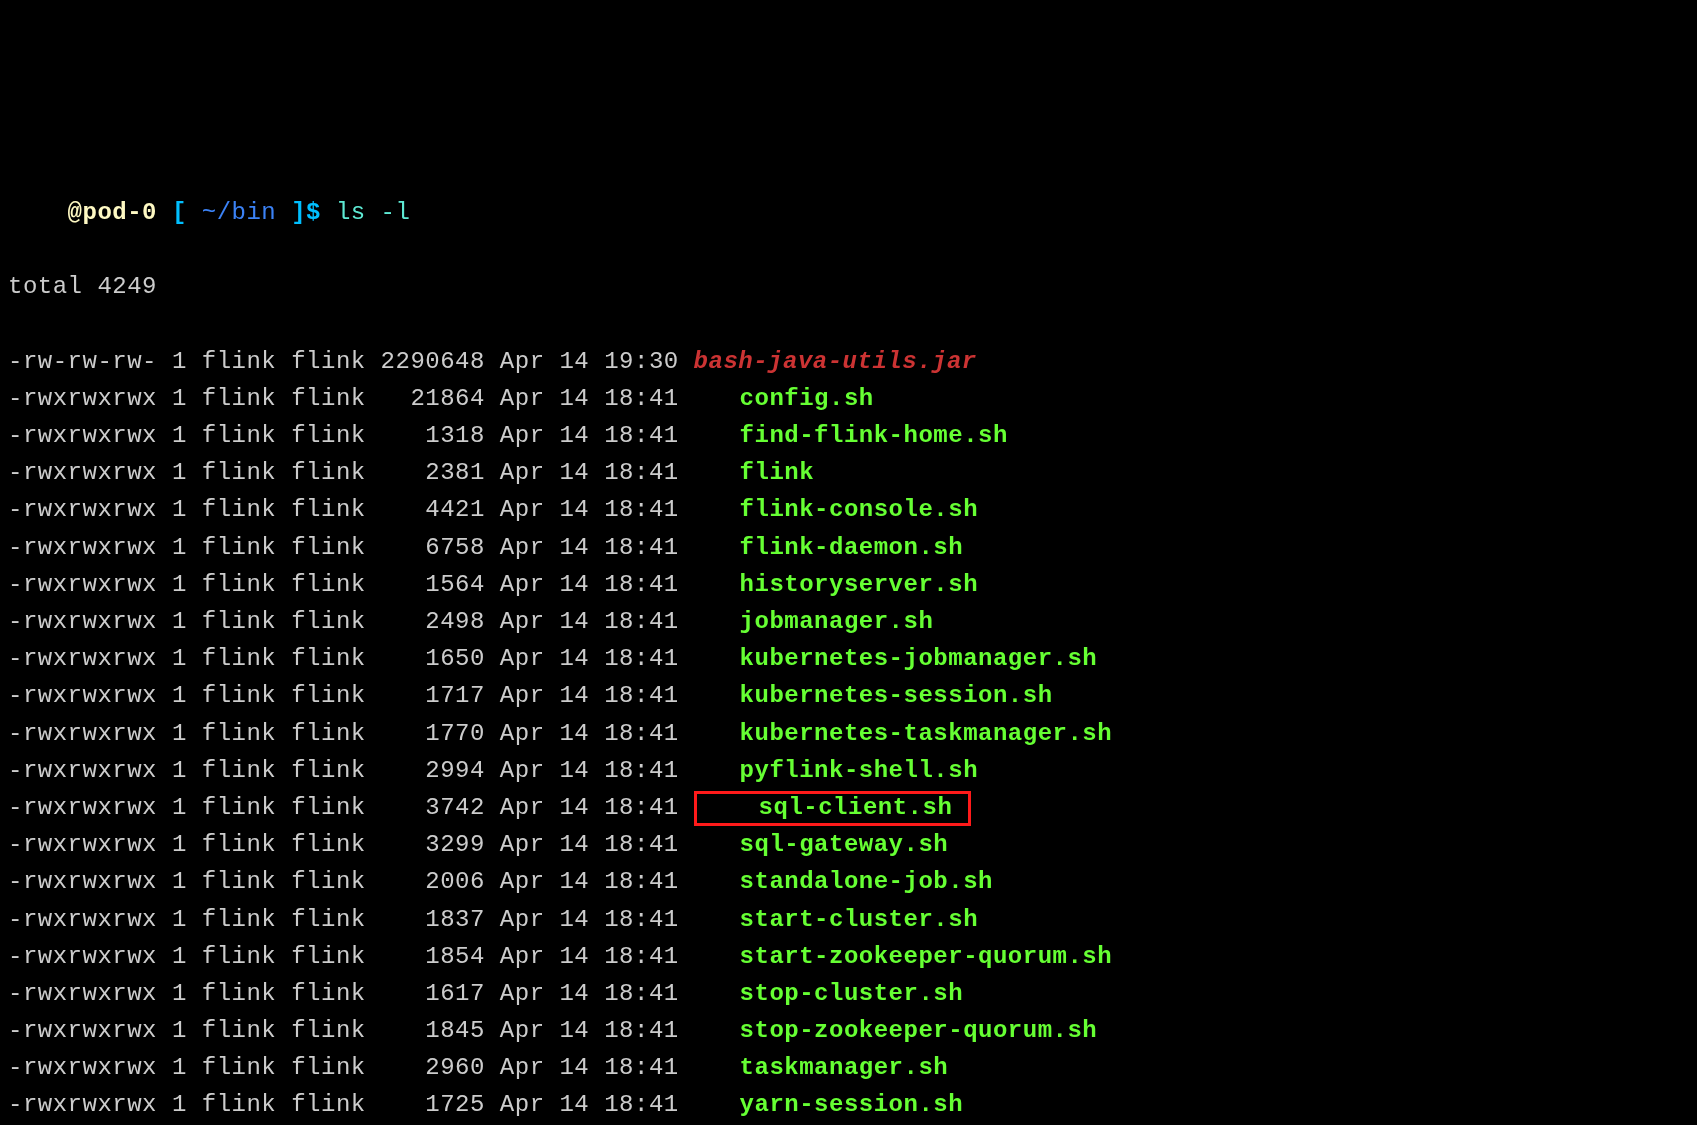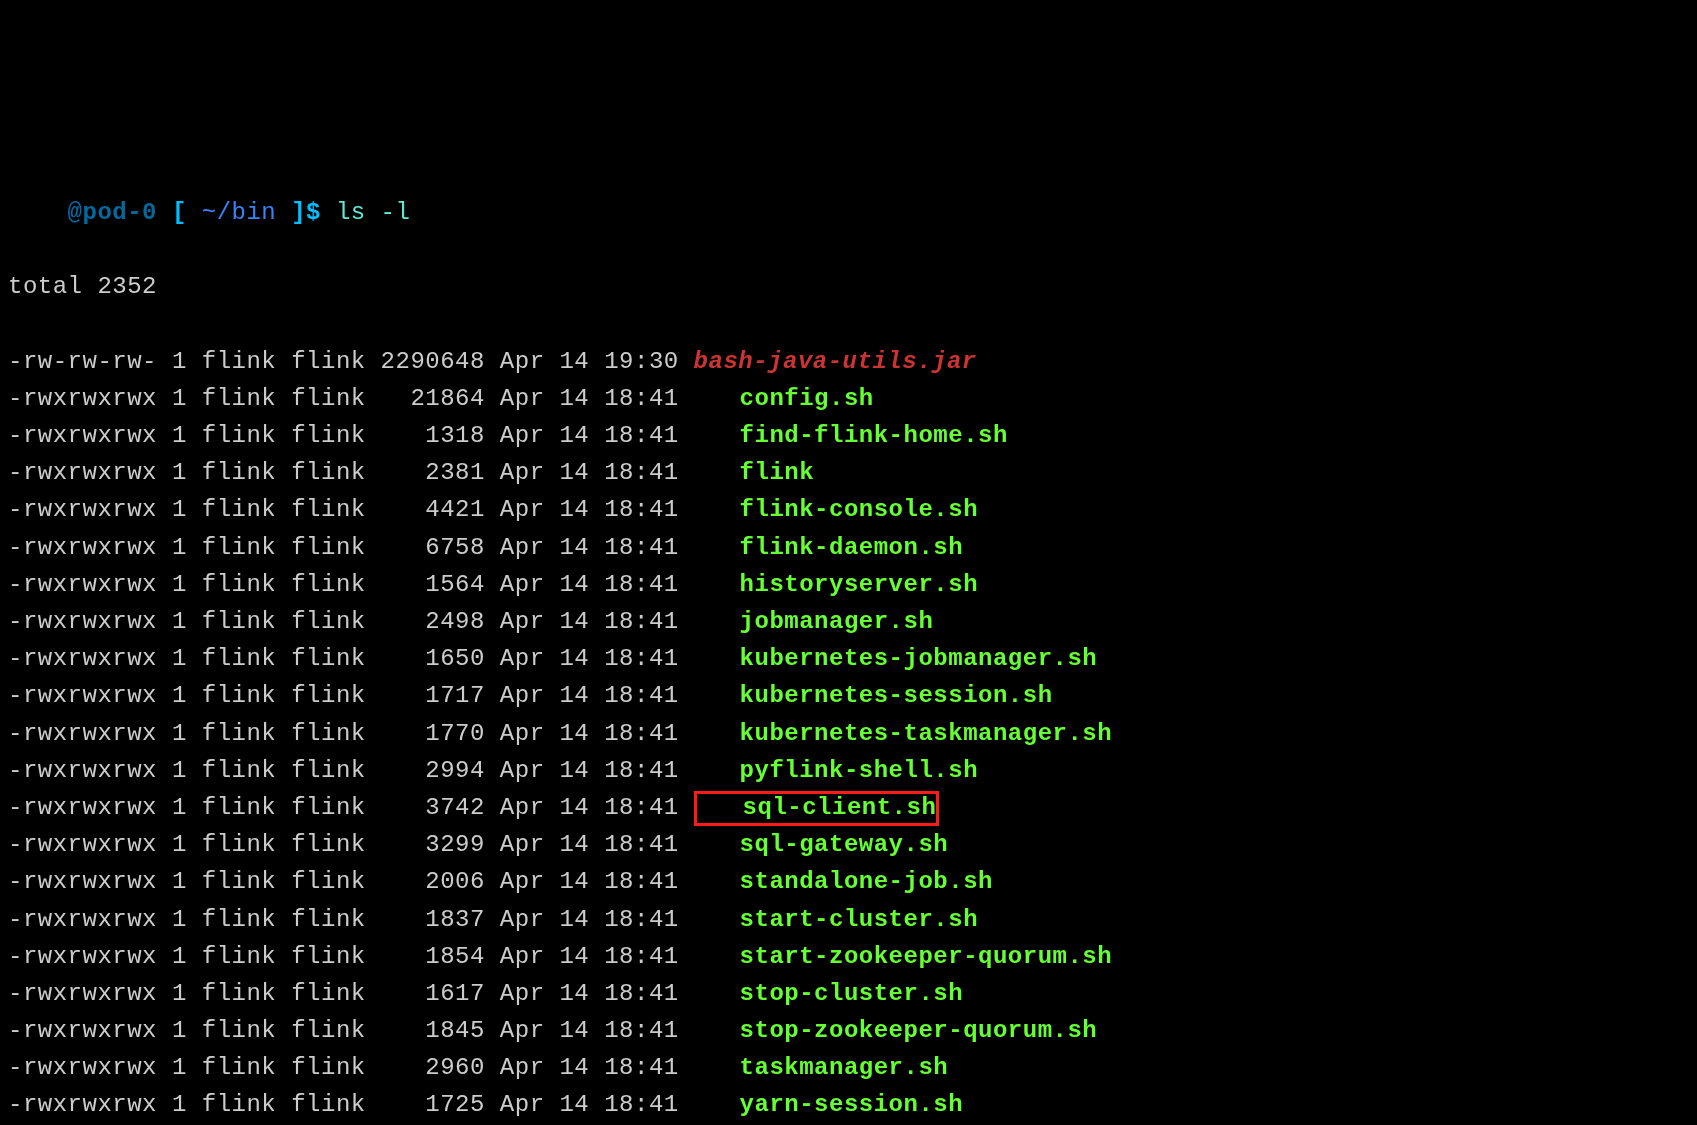--- a/index.html
+++ b/index.html
@@ -11,21 +11,21 @@
       background: #000000;
       color: #cccccc;
       font-family: 'Courier New', Consolas, monospace;
       font-size: 24px;
       line-height: 1.55;
       padding: 8px;
       white-space: pre;
       letter-spacing: 0.5px;
     }
     .prompt-host {
-      color: #0369a1;
+      color: #fef9c3;
       font-weight: bold;
     }
     .prompt-bracket {
       color: #00bfff;
       font-weight: bold;
     }
     .prompt-path {
       color: #3b82f6;
     }
     .command {
@@ -42,33 +42,33 @@
       font-weight: bold;
       font-style: italic;
     }
     .filename-exec {
       color: #66ff33;
       font-weight: bold;
       margin-left: 46px;
     }
     .highlight-box {
       border: 3px solid #ff1a1a;
-      padding: 0 0;
+      padding: 0 16px;
       display: inline-block;
       line-height: 1.2;
     }
     .total-line {
       color: #cccccc;
     }
   </style>
 </head>
 <body>
 
 
 
 <div>
 <div>    <span class="prompt-host">@pod-0</span> <span class="prompt-bracket">[</span> <span class="prompt-path">~/bin</span> <span class="prompt-bracket">]$</span> <span class="command">ls -l</span></div>
-<div class="total-line">total 2352</div>
+<div class="total-line">total 4249</div>
 <div id="file-list"><div class="file-row"><span class="perm">-rw-rw-rw-</span> <span class="links">1</span> <span class="owner">flink</span> <span class="group">flink</span> <span class="size">2290648</span> <span class="month">Apr</span> <span class="day">14</span> <span class="time">19:30</span> <span class="filename-regular">bash-java-utils.jar</span></div><div class="file-row"><span class="perm">-rwxrwxrwx</span> <span class="links">1</span> <span class="owner">flink</span> <span class="group">flink</span> <span class="size">  21864</span> <span class="month">Apr</span> <span class="day">14</span> <span class="time">18:41</span> <span class="filename-exec">config.sh</span></div><div class="file-row"><span class="perm">-rwxrwxrwx</span> <span class="links">1</span> <span class="owner">flink</span> <span class="group">flink</span> <span class="size">   1318</span> <span class="month">Apr</span> <span class="day">14</span> <span class="time">18:41</span> <span class="filename-exec">find-flink-home.sh</span></div><div class="file-row"><span class="perm">-rwxrwxrwx</span> <span class="links">1</span> <span class="owner">flink</span> <span class="group">flink</span> <span class="size">   2381</span> <span class="month">Apr</span> <span class="day">14</span> <span class="time">18:41</span> <span class="filename-exec">flink</span></div><div class="file-row"><span class="perm">-rwxrwxrwx</span> <span class="links">1</span> <span class="owner">flink</span> <span class="group">flink</span> <span class="size">   4421</span> <span class="month">Apr</span> <span class="day">14</span> <span class="time">18:41</span> <span class="filename-exec">flink-console.sh</span></div><div class="file-row"><span class="perm">-rwxrwxrwx</span> <span class="links">1</span> <span class="owner">flink</span> <span class="group">flink</span> <span class="size">   6758</span> <span class="month">Apr</span> <span class="day">14</span> <span class="time">18:41</span> <span class="filename-exec">flink-daemon.sh</span></div><div class="file-row"><span class="perm">-rwxrwxrwx</span> <span class="links">1</span> <span class="owner">flink</span> <span class="group">flink</span> <span class="size">   1564</span> <span class="month">Apr</span> <span class="day">14</span> <span class="time">18:41</span> <span class="filename-exec">historyserver.sh</span></div><div class="file-row"><span class="perm">-rwxrwxrwx</span> <span class="links">1</span> <span class="owner">flink</span> <span class="group">flink</span> <span class="size">   2498</span> <span class="month">Apr</span> <span class="day">14</span> <span class="time">18:41</span> <span class="filename-exec">jobmanager.sh</span></div><div class="file-row"><span class="perm">-rwxrwxrwx</span> <span class="links">1</span> <span class="owner">flink</span> <span class="group">flink</span> <span class="size">   1650</span> <span class="month">Apr</span> <span class="day">14</span> <span class="time">18:41</span> <span class="filename-exec">kubernetes-jobmanager.sh</span></div><div class="file-row"><span class="perm">-rwxrwxrwx</span> <span class="links">1</span> <span class="owner">flink</span> <span class="group">flink</span> <span class="size">   1717</span> <span class="month">Apr</span> <span class="day">14</span> <span class="time">18:41</span> <span class="filename-exec">kubernetes-session.sh</span></div><div class="file-row"><span class="perm">-rwxrwxrwx</span> <span class="links">1</span> <span class="owner">flink</span> <span class="group">flink</span> <span class="size">   1770</span> <span class="month">Apr</span> <span class="day">14</span> <span class="time">18:41</span> <span class="filename-exec">kubernetes-taskmanager.sh</span></div><div class="file-row"><span class="perm">-rwxrwxrwx</span> <span class="links">1</span> <span class="owner">flink</span> <span class="group">flink</span> <span class="size">   2994</span> <span class="month">Apr</span> <span class="day">14</span> <span class="time">18:41</span> <span class="filename-exec">pyflink-shell.sh</span></div><div class="file-row"><span class="perm">-rwxrwxrwx</span> <span class="links">1</span> <span class="owner">flink</span> <span class="group">flink</span> <span class="size">   3742</span> <span class="month">Apr</span> <span class="day">14</span> <span class="time">18:41</span> <span class="highlight-box"><span class="filename-exec">sql-client.sh</span></span></div><div class="file-row"><span class="perm">-rwxrwxrwx</span> <span class="links">1</span> <span class="owner">flink</span> <span class="group">flink</span> <span class="size">   3299</span> <span class="month">Apr</span> <span class="day">14</span> <span class="time">18:41</span> <span class="filename-exec">sql-gateway.sh</span></div><div class="file-row"><span class="perm">-rwxrwxrwx</span> <span class="links">1</span> <span class="owner">flink</span> <span class="group">flink</span> <span class="size">   2006</span> <span class="month">Apr</span> <span class="day">14</span> <span class="time">18:41</span> <span class="filename-exec">standalone-job.sh</span></div><div class="file-row"><span class="perm">-rwxrwxrwx</span> <span class="links">1</span> <span class="owner">flink</span> <span class="group">flink</span> <span class="size">   1837</span> <span class="month">Apr</span> <span class="day">14</span> <span class="time">18:41</span> <span class="filename-exec">start-cluster.sh</span></div><div class="file-row"><span class="perm">-rwxrwxrwx</span> <span class="links">1</span> <span class="owner">flink</span> <span class="group">flink</span> <span class="size">   1854</span> <span class="month">Apr</span> <span class="day">14</span> <span class="time">18:41</span> <span class="filename-exec">start-zookeeper-quorum.sh</span></div><div class="file-row"><span class="perm">-rwxrwxrwx</span> <span class="links">1</span> <span class="owner">flink</span> <span class="group">flink</span> <span class="size">   1617</span> <span class="month">Apr</span> <span class="day">14</span> <span class="time">18:41</span> <span class="filename-exec">stop-cluster.sh</span></div><div class="file-row"><span class="perm">-rwxrwxrwx</span> <span class="links">1</span> <span class="owner">flink</span> <span class="group">flink</span> <span class="size">   1845</span> <span class="month">Apr</span> <span class="day">14</span> <span class="time">18:41</span> <span class="filename-exec">stop-zookeeper-quorum.sh</span></div><div class="file-row"><span class="perm">-rwxrwxrwx</span> <span class="links">1</span> <span class="owner">flink</span> <span class="group">flink</span> <span class="size">   2960</span> <span class="month">Apr</span> <span class="day">14</span> <span class="time">18:41</span> <span class="filename-exec">taskmanager.sh</span></div><div class="file-row"><span class="perm">-rwxrwxrwx</span> <span class="links">1</span> <span class="owner">flink</span> <span class="group">flink</span> <span class="size">   1725</span> <span class="month">Apr</span> <span class="day">14</span> <span class="time">18:41</span> <span class="filename-exec">yarn-session.sh</span></div><div class="file-row">        </div></div>
 </div>
 
 
 
 
 </body></html>

